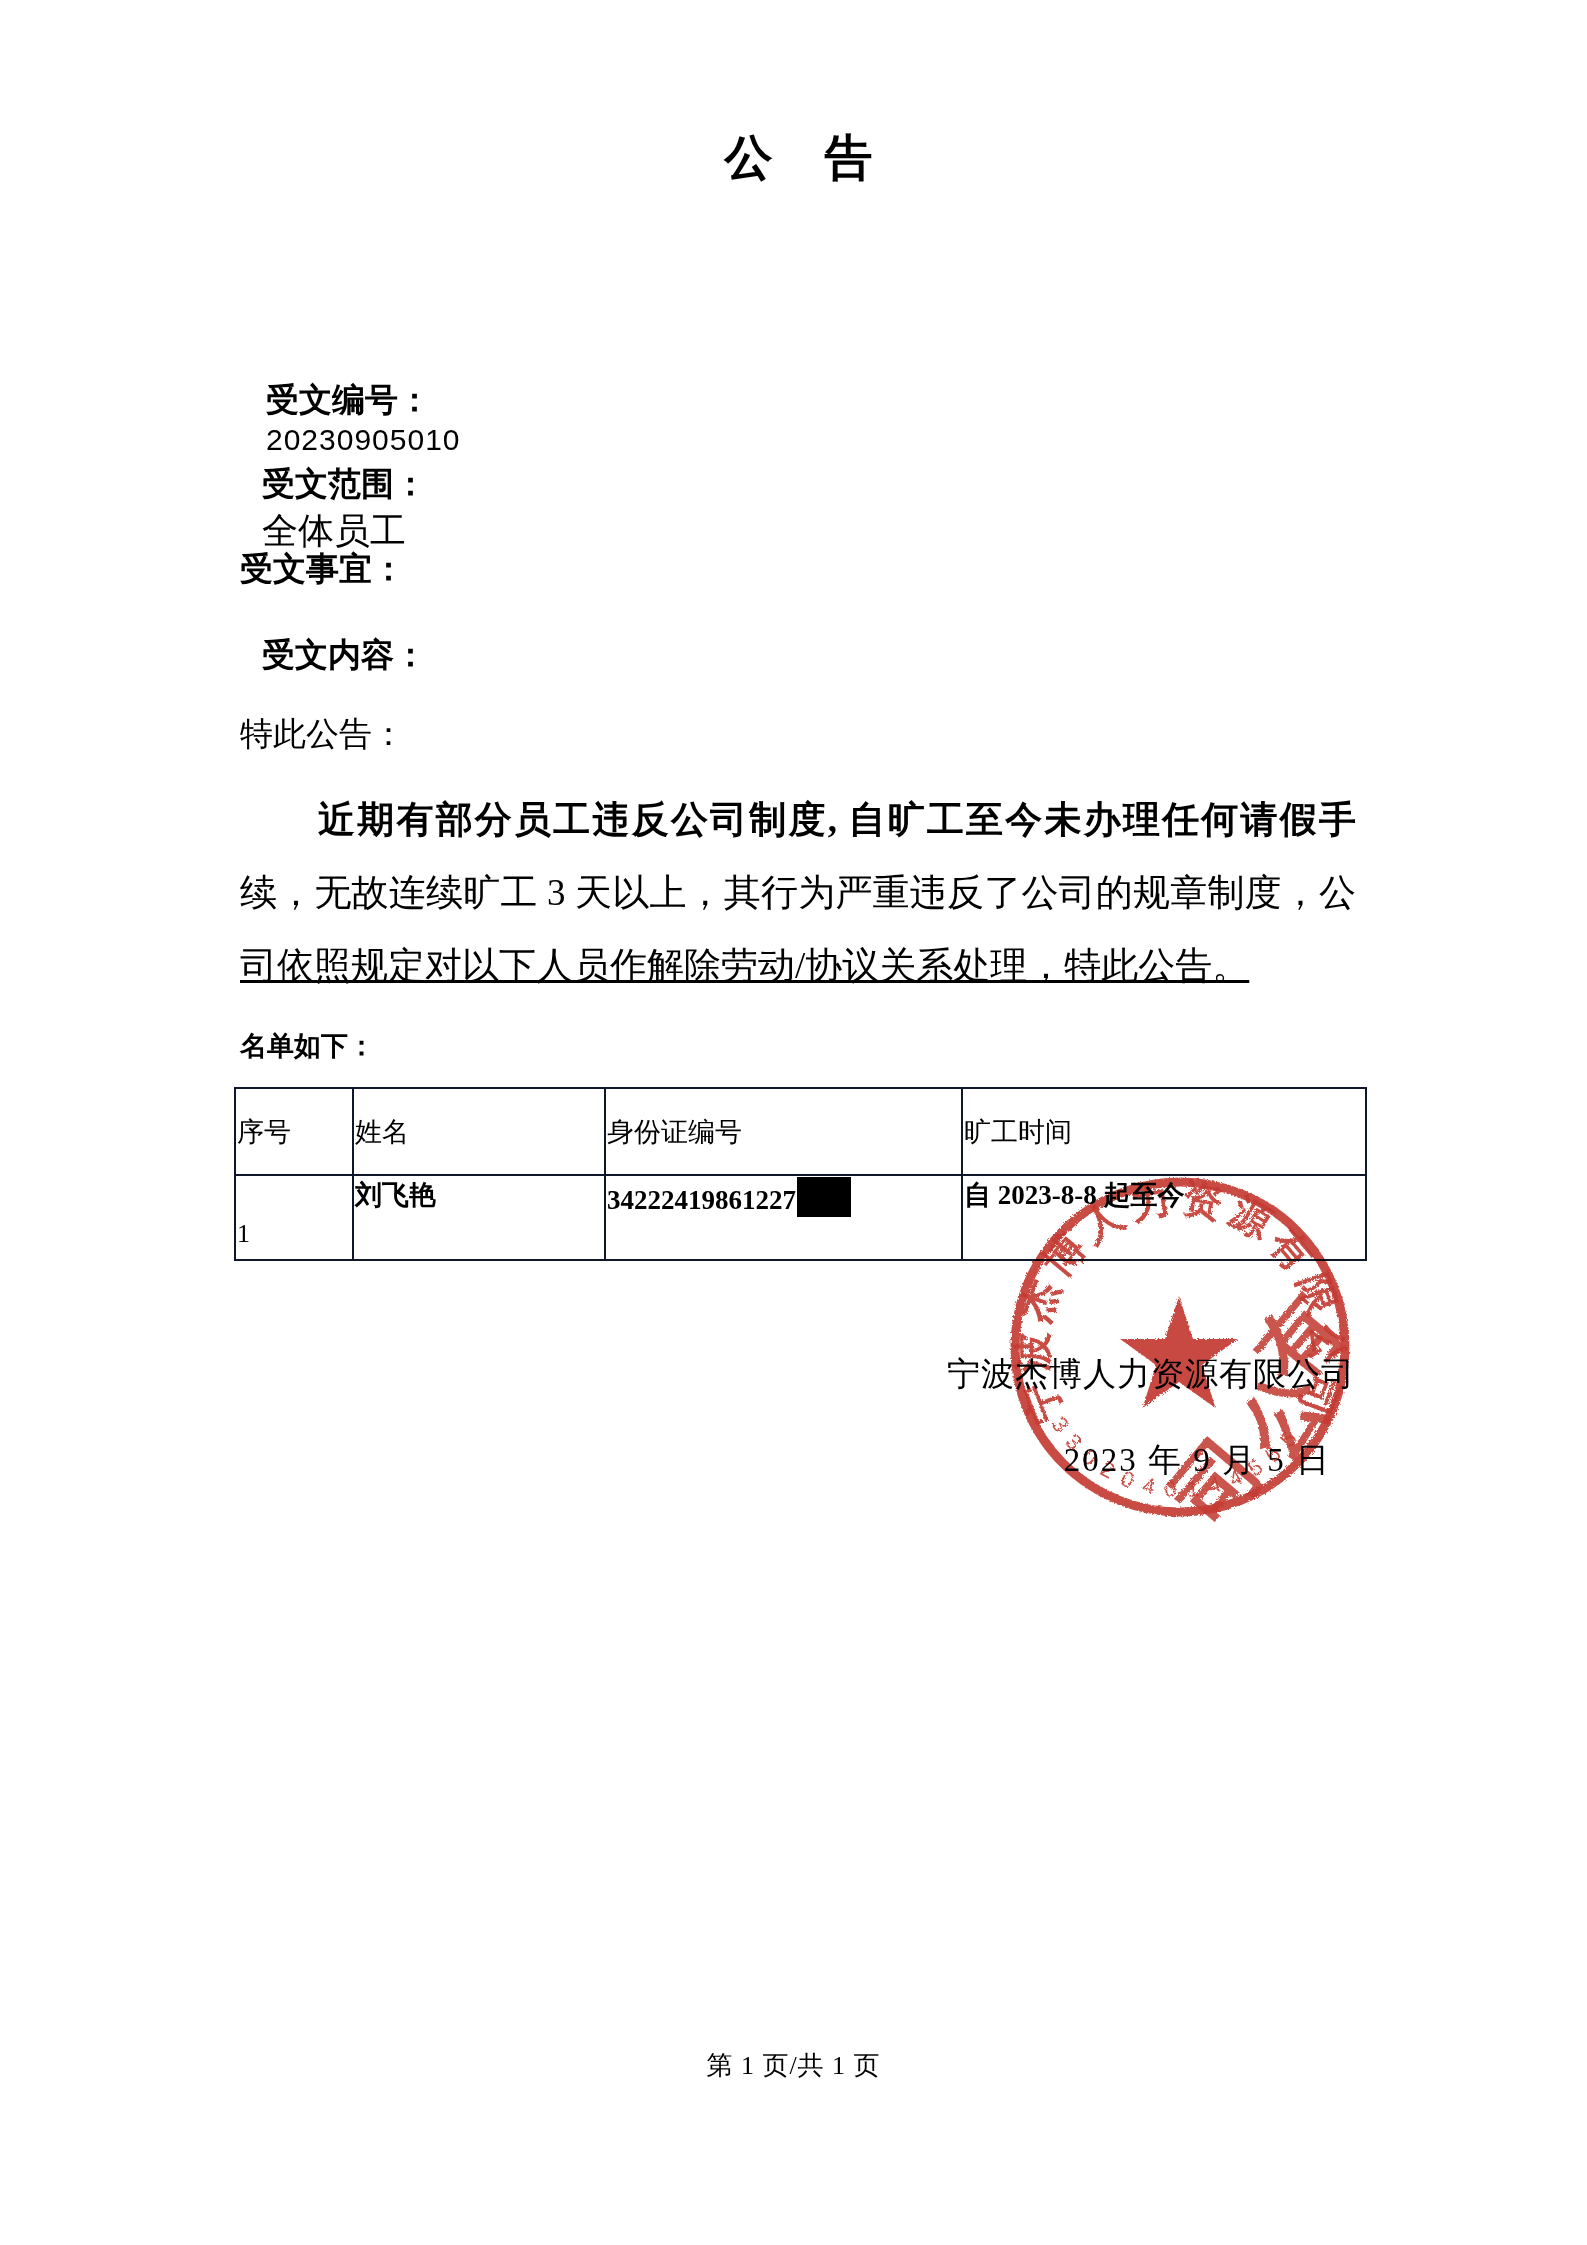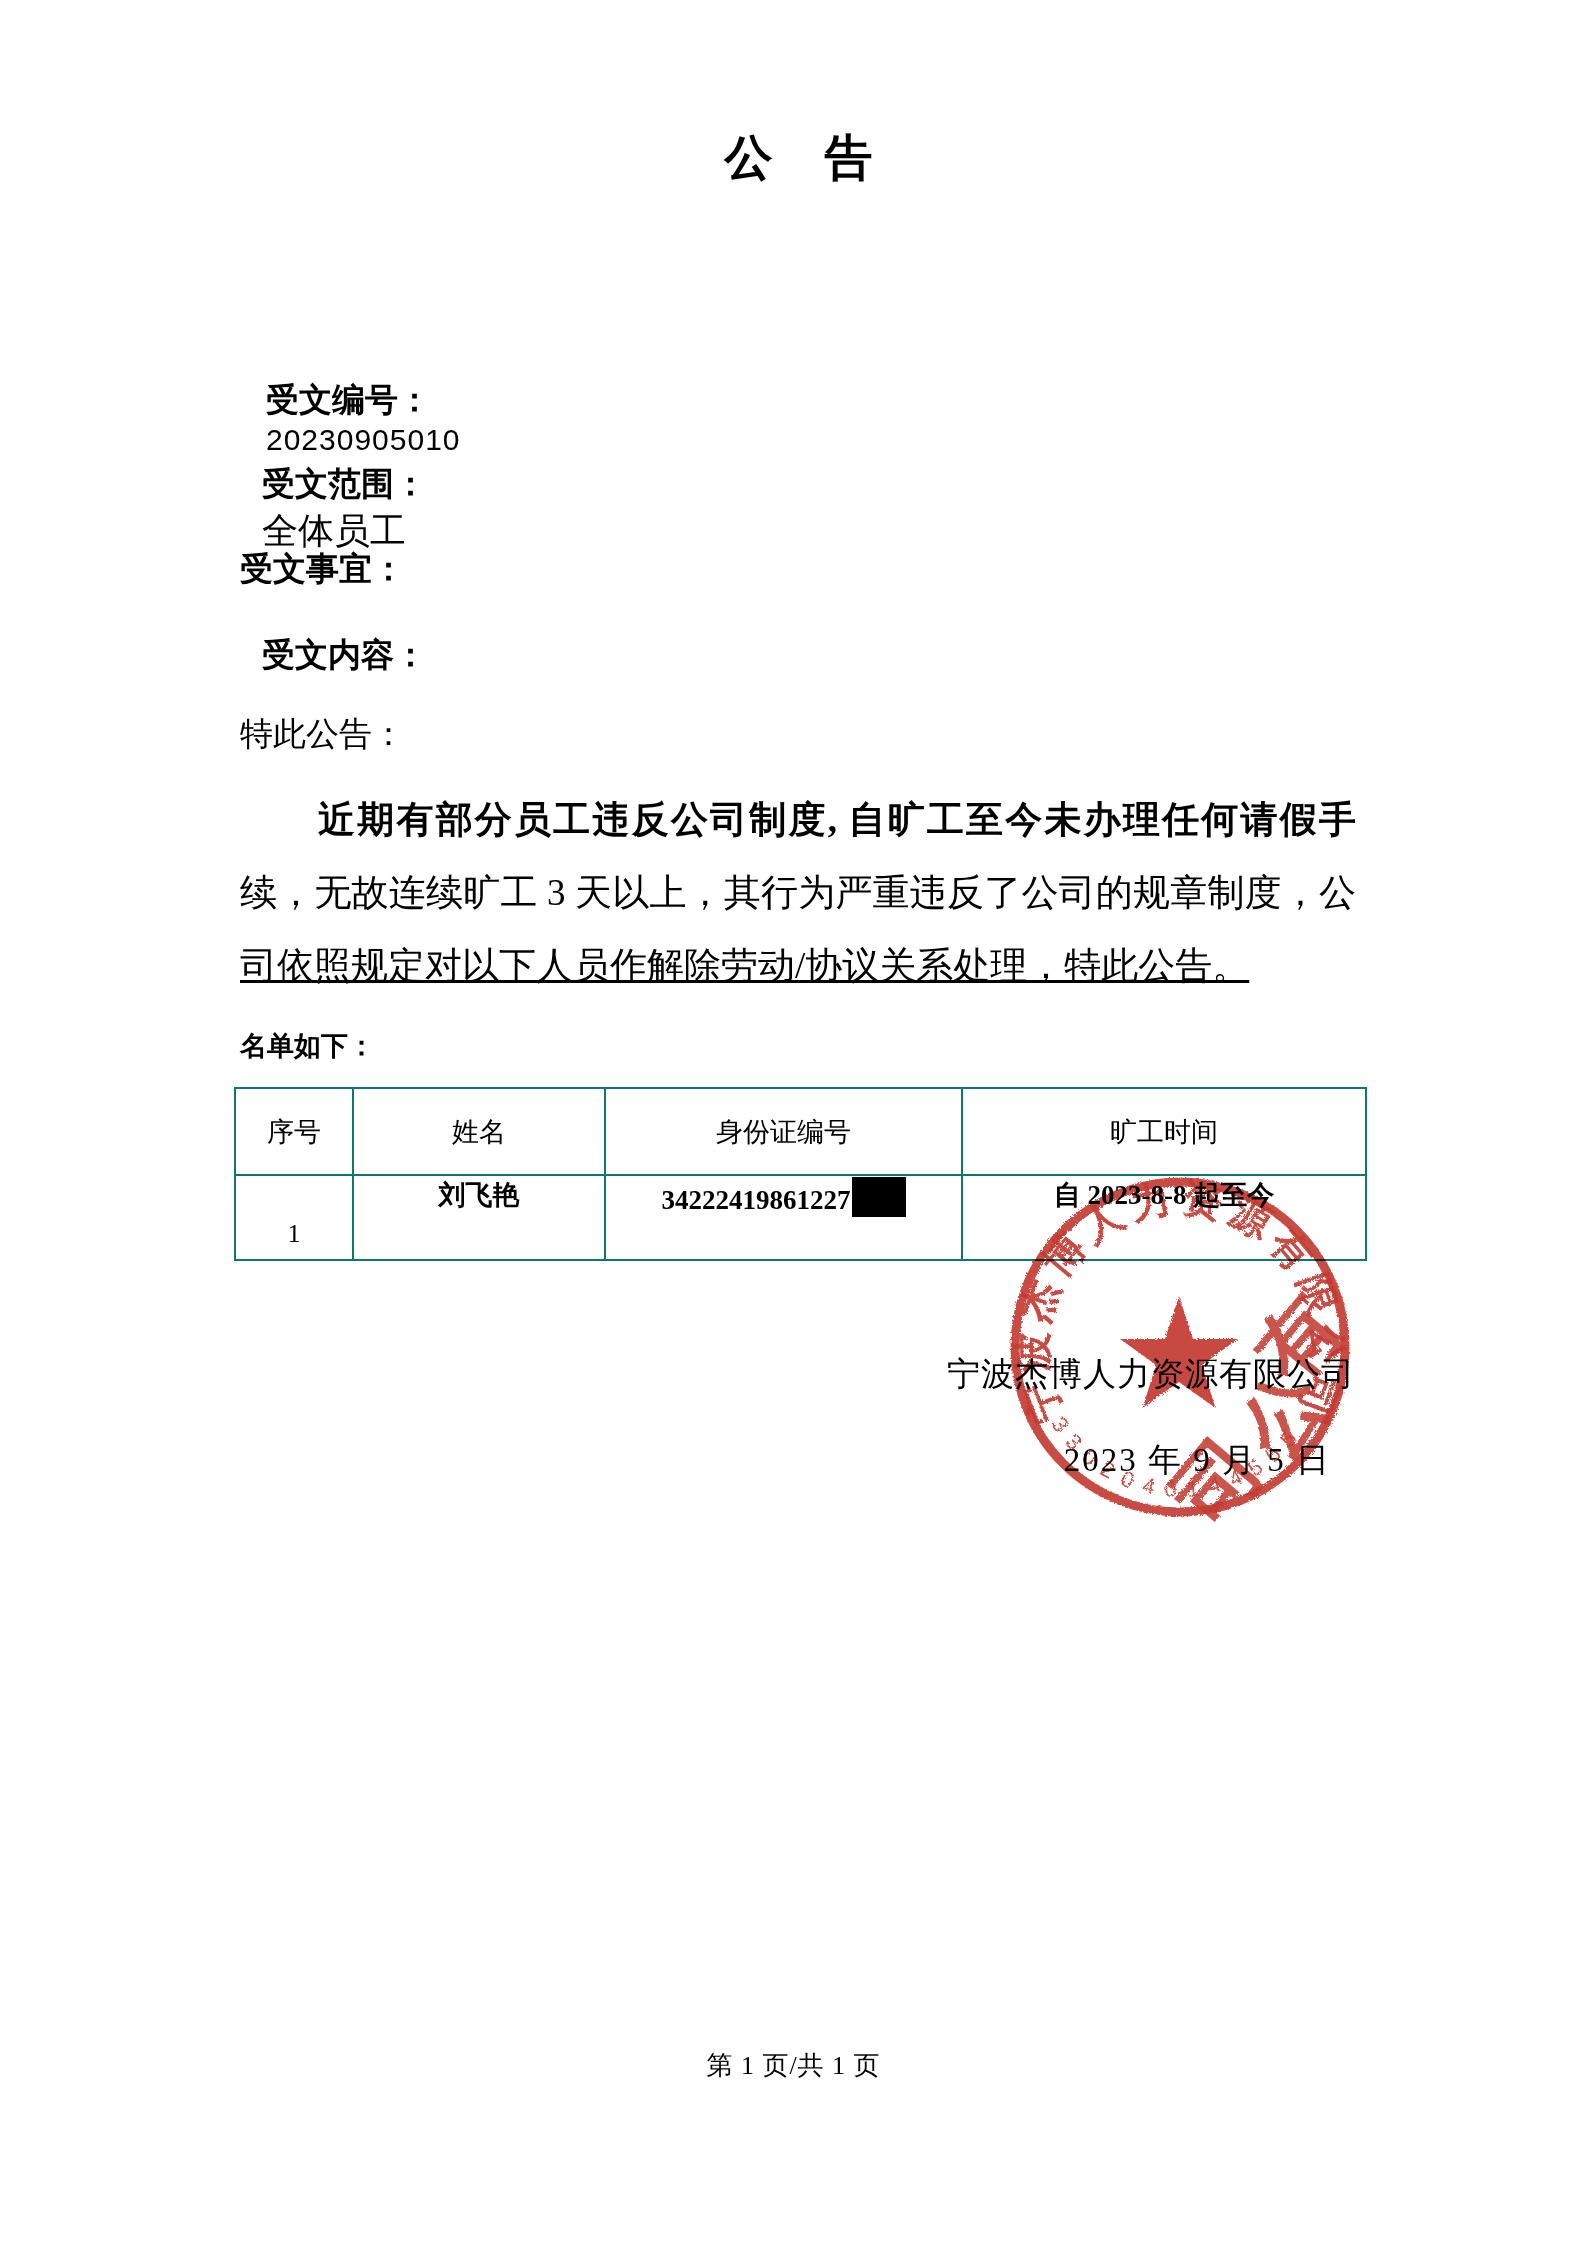--- a/index.html
+++ b/index.html
@@ -25,21 +25,21 @@
   .para.last{text-align:left;text-align-last:left;text-decoration:underline;}
   .para.indent{text-indent:78px;font-weight:bold;}
   .list-intro{left:240px;top:1028px;font-size:27px;font-weight:bold;}
   table.roster{
     position:absolute;left:234px;top:1087px;width:1131px;
     border-collapse:collapse;table-layout:fixed;
   }
   table.roster col.c1{width:118px;} table.roster col.c2{width:252px;}
   table.roster col.c3{width:357px;} table.roster col.c4{width:404px;}
   table.roster th,table.roster td{
-    border:2px solid #0f766e;text-align:center;font-weight:normal;
+    border:2px solid #0f172a;text-align:left;font-weight:normal;
     overflow:visible;
   }
   table.roster th{height:83px;font-size:27px;vertical-align:middle;}
   table.roster td{height:72px;font-size:27px;font-weight:bold;vertical-align:top;}
   table.roster td.seq{font-weight:normal;vertical-align:bottom;padding-bottom:10px;font-size:26px;}
   .redact{
     display:inline-block;width:54px;height:40px;background:#000;
     vertical-align:-8px;margin-left:1px;
   }
   .sig-company{top:1352px;right:232px;font-size:33px;letter-spacing:1px;z-index:1;}

